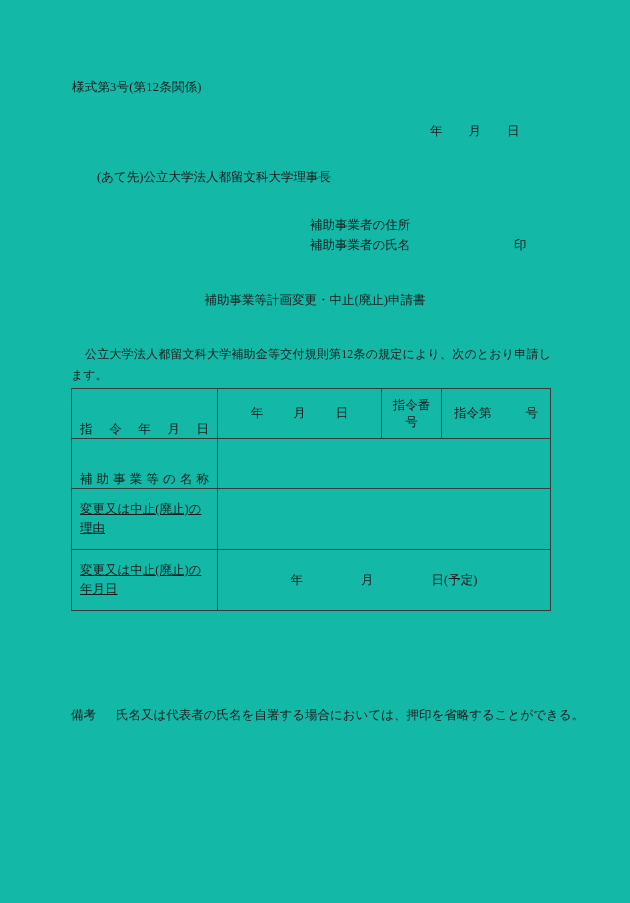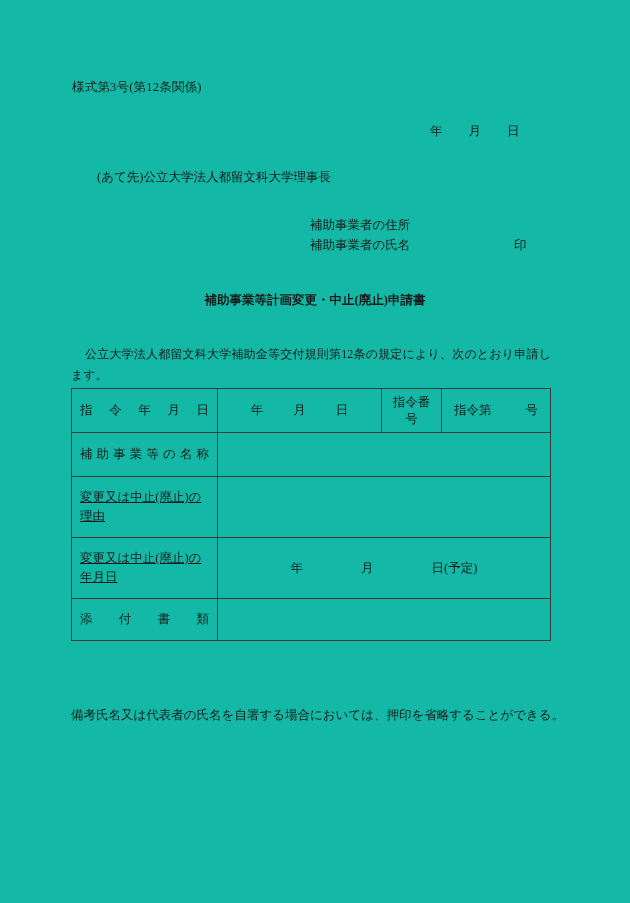--- a/index.html
+++ b/index.html
@@ -54,21 +54,20 @@
     padding-left: 24px;
     white-space: nowrap;
   }
 
   .doc-title {
     left: 0; top: 292px;
     width: 630px;
     text-align: center;
     font-size: 12.5px;
     white-space: nowrap;
-    font-weight: bold;
   }
 
   .body-text {
     position: absolute;
     left: 71px; top: 344px;
     width: 480px;
     font-size: 12px;
     line-height: 21px;
     text-indent: 14px;
     text-align: justify;
@@ -91,20 +90,21 @@
   .col-label  { width: 146px; }
   .col-mid    { width: 164px; }
   .col-narrow { width: 60px;  }
   .col-last   { width: 109px; }
 
   .lbl-spread {
     display: block;
     text-align: justify;
     text-align-last: justify;
     white-space: nowrap;
+    margin-top: 32px;
   }
   .lbl-plain {
     display: block;
     text-align: center;
     white-space: nowrap;
   }
   .lbl-two-line {
     display: block;
     line-height: 19px;
   }
@@ -125,21 +125,21 @@
 
   .date-wide { text-align: center; }
   .date-wide .gap { display: inline-block; width: 58px; }
 
   .footnote {
     position: absolute;
     left: 71px; top: 707px;
     font-size: 12.5px;
     white-space: nowrap;
   }
-  .footnote .lead { margin-right: 0; }
+  .footnote .lead { margin-right: 20px; }
 </style>
 </head>
 <body>
 
 <div class="page">
 
   <div class="abs form-no">様式第3号(第12条関係)</div>
 
   <div class="abs date-line">
     <span>年</span><span class="gap"></span><span>月</span><span class="gap"></span><span>日</span>
@@ -207,26 +207,20 @@
           <span class="lbl-two-line">
             <span>変更又は中止(廃止)の</span>
             <span>年月日</span>
           </span>
         </td>
         <td colspan="3" class="date-wide">
           <span>年</span><span class="gap"></span><span>月</span><span class="gap"></span><span>日(予定)</span>
         </td>
       </tr>
 
-      <tr class="r-attach">
-        <td>
-          <span class="lbl-spread">添付書類</span>
-        </td>
-        <td colspan="3"></td>
-      </tr>
     </tbody>
   </table>
 
   <div class="footnote">
     <span class="lead">備考</span><span>氏名又は代表者の氏名を自署する場合においては、押印を省略することができる。</span>
   </div>
 
 </div>
 
 </body></html>

